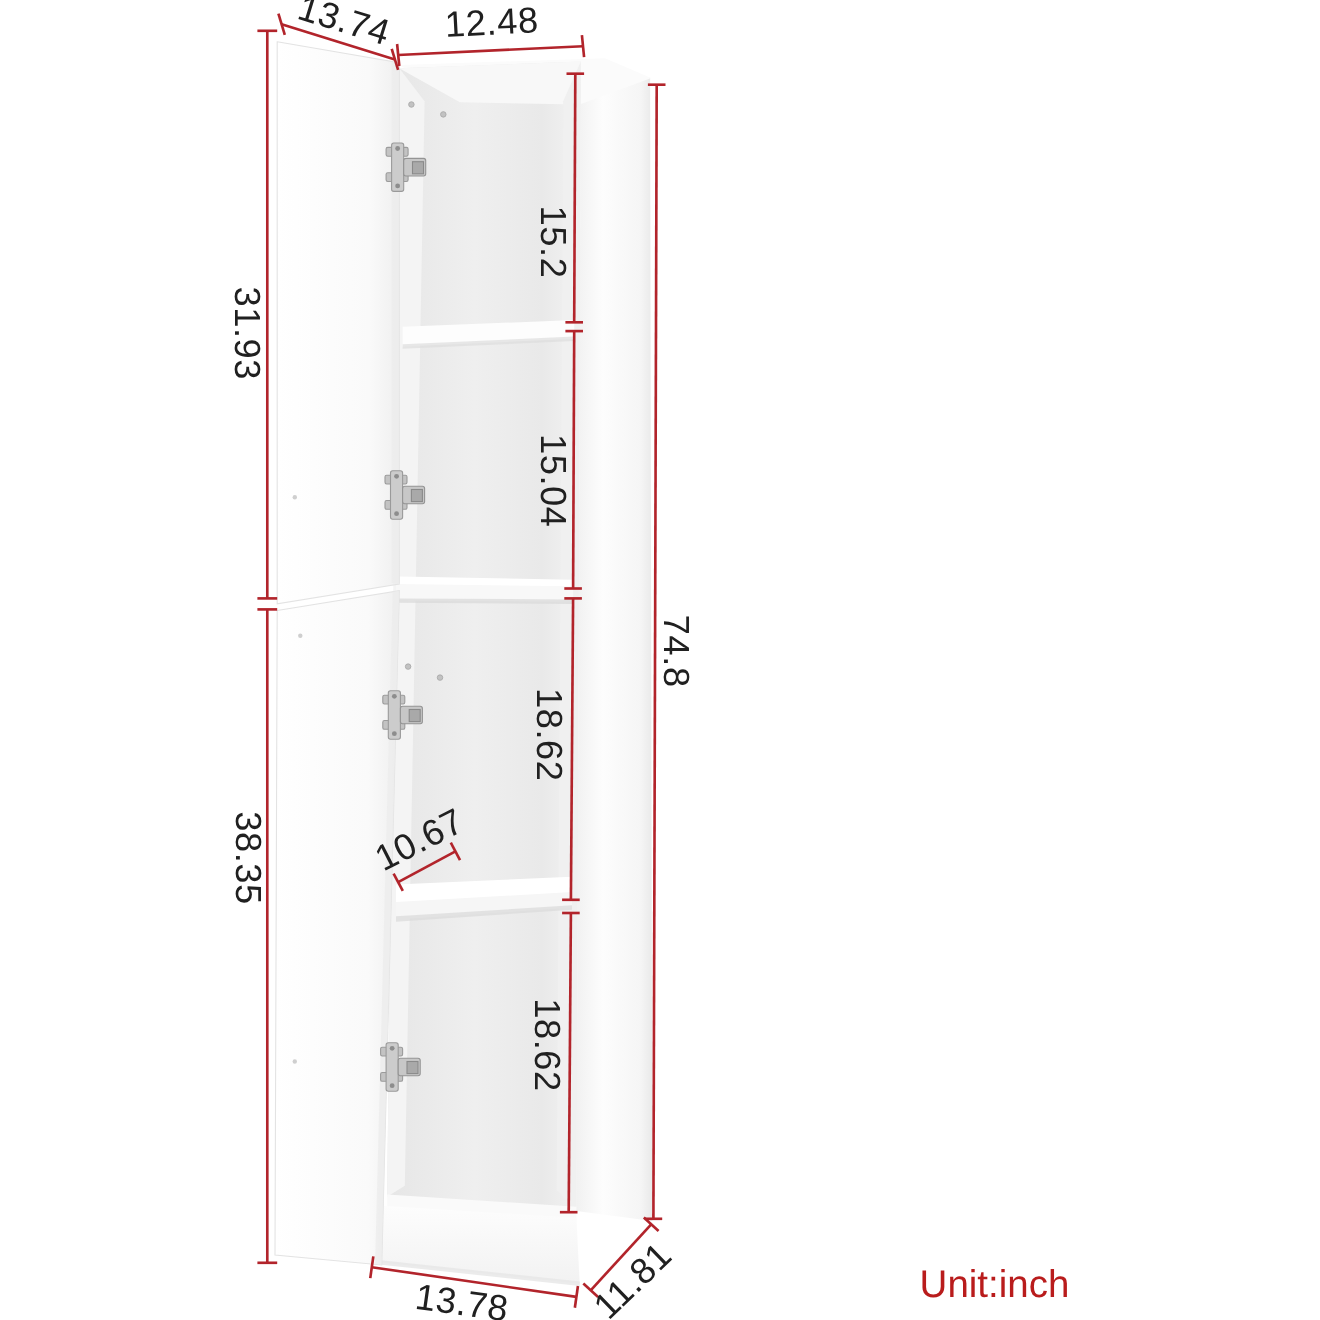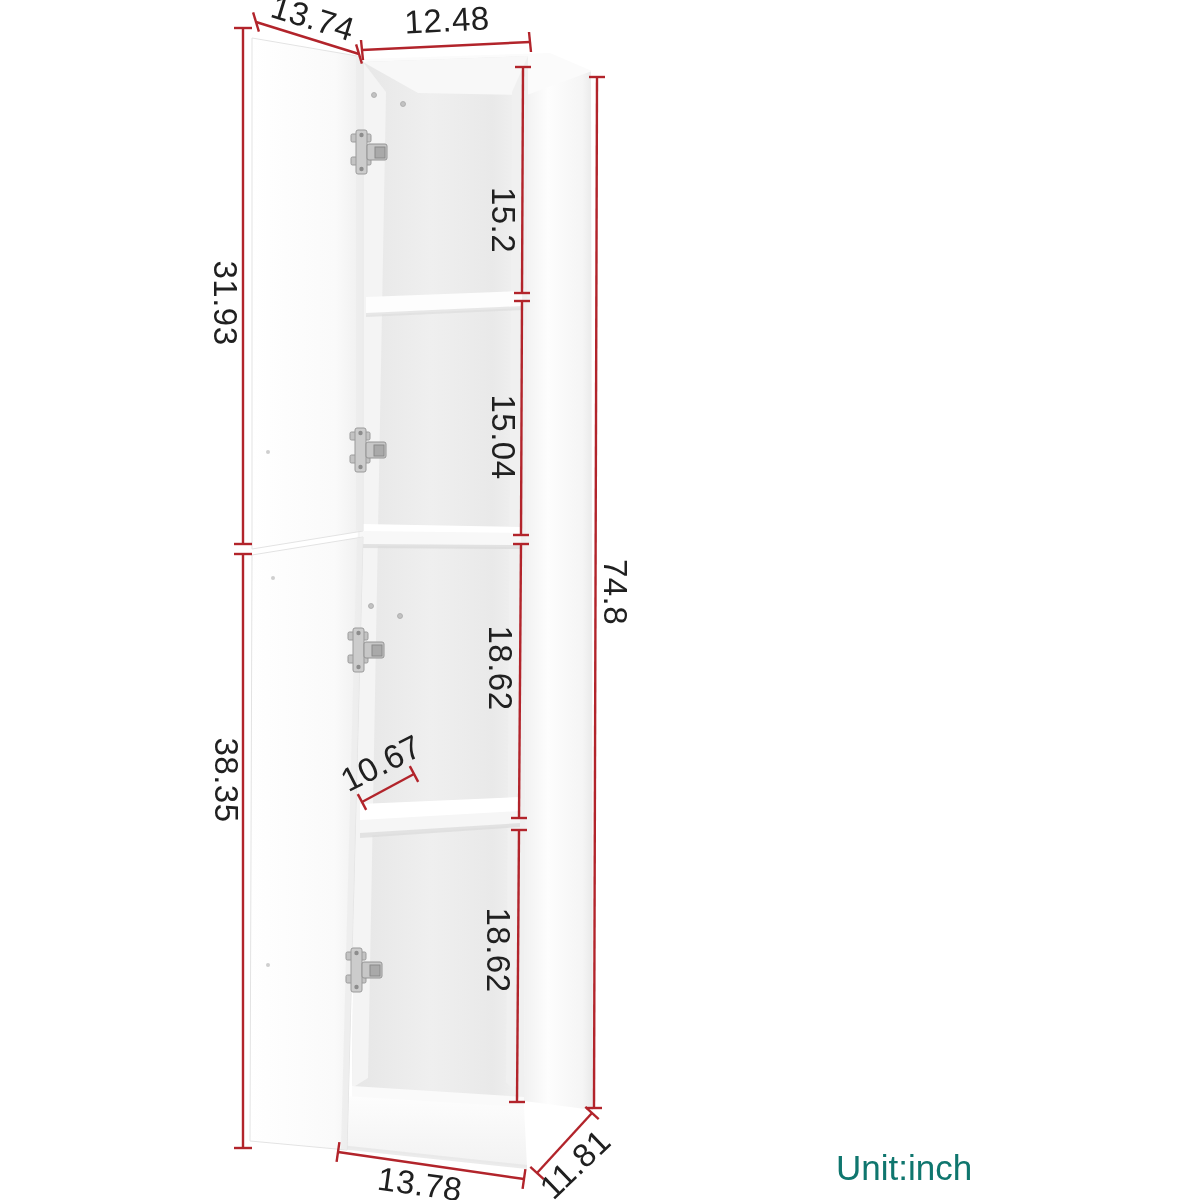--- a/index.html
+++ b/index.html
@@ -14,21 +14,21 @@
     font-size:33px;
     letter-spacing:0.5px;
     color:#202020;
     white-space:nowrap;
     transform-origin:center center;
     line-height:1;
   }
   .unit{
     position:absolute;
     font-size:35px;
-    color:#0f766e;
+    color:#b91c1c;
     white-space:nowrap;
     line-height:1;
   }
 </style>
 </head>
 <body>
 
 <div id="canvas">
 
   <svg width="1200" height="1200" viewBox="0 0 1200 1200">

